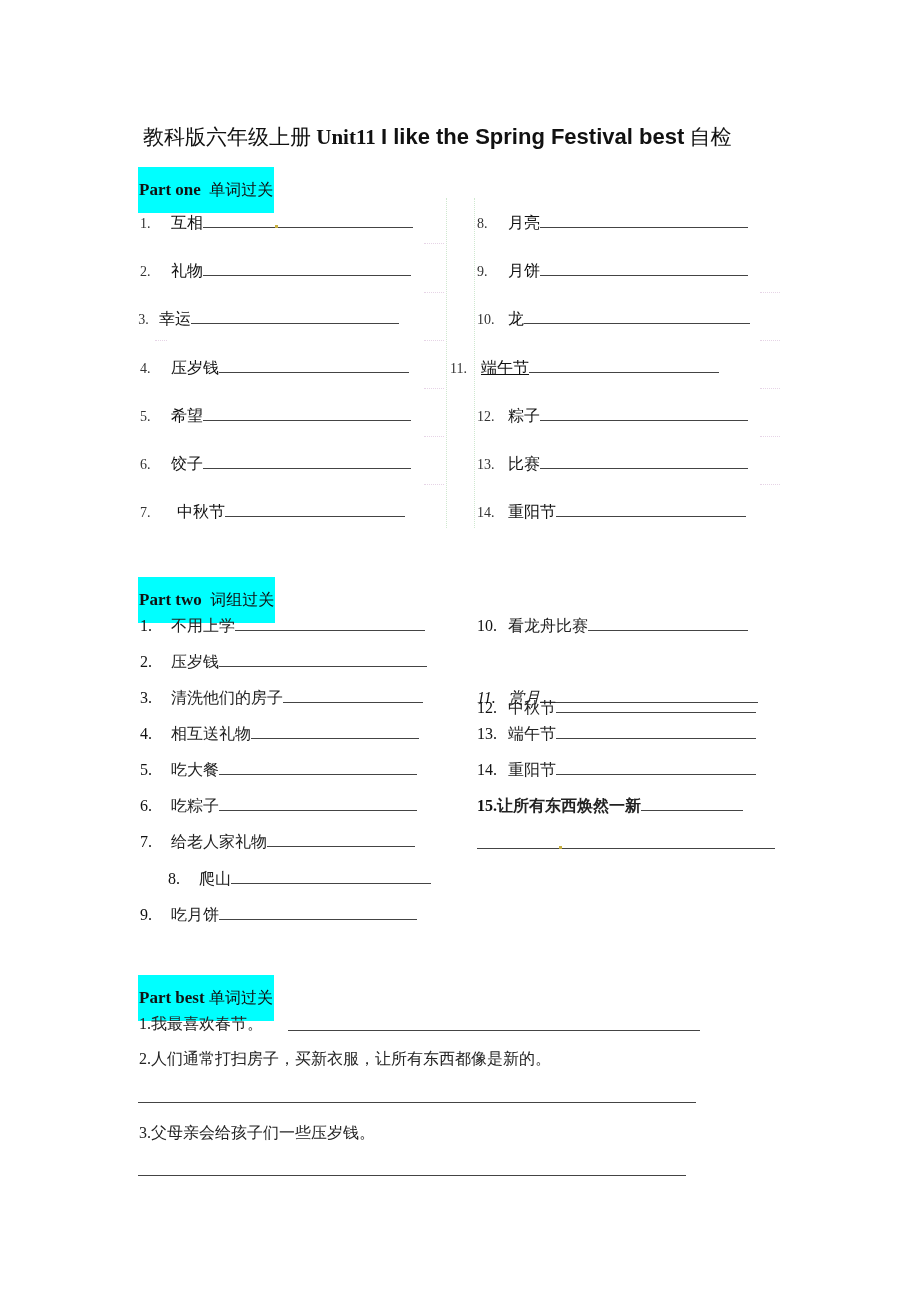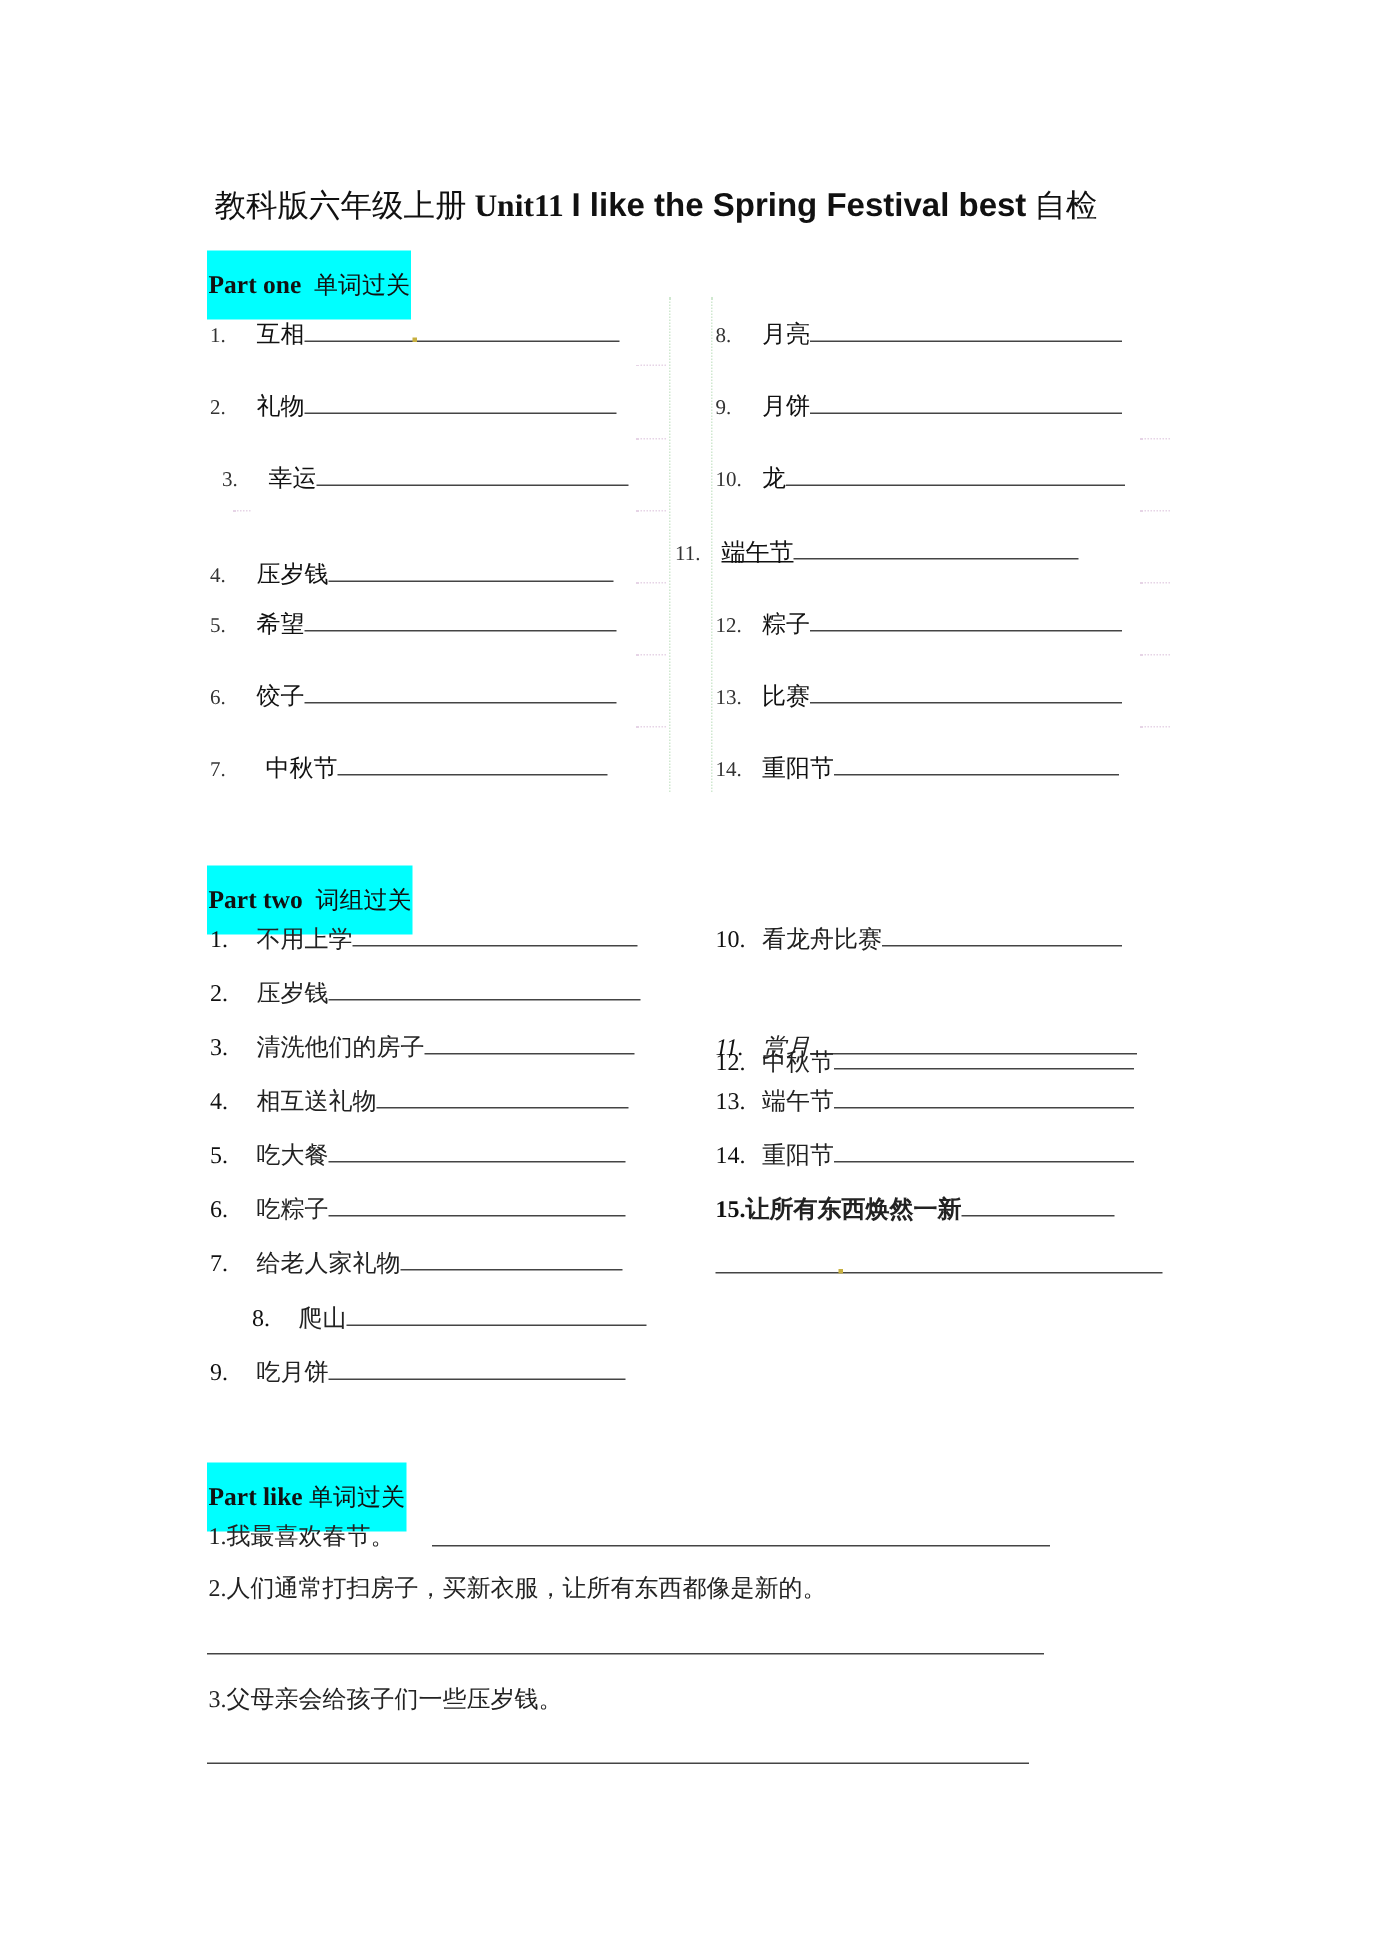--- a/index.html
+++ b/index.html
@@ -52,24 +52,24 @@
 <div class="hdot" style="left:760px; top:436px; width:20px;"></div>
 <div class="hdot" style="left:760px; top:484px; width:20px;"></div>
 
 <div class="abs row1" style="top:211px; left:140px;">
   <span class="num" style="display:inline-block;width:31px;">1.</span><span class="word">互相</span><span class="line" style="width:210px;"></span>
 </div>
 <div class="mark" style="left:275px; top:225px;"></div>
 <div class="abs row1" style="top:259px; left:140px;">
   <span class="num" style="display:inline-block;width:31px;">2.</span><span class="word">礼物</span><span class="line" style="width:208px;"></span>
 </div>
-<div class="abs row1" style="top:307px; left:148px;">
+<div class="abs row1" style="top:307px; left:128px;text-align:center;">
   <span class="num" style="display:inline-block;width:31px;">3.</span><span class="word">幸运</span><span class="line" style="width:208px;"></span>
 </div>
-<div class="abs row1" style="top:356px; left:140px;margin-top:15px;">
+<div class="abs row1" style="top:356px; left:140px;">
   <span class="num" style="display:inline-block;width:31px;">4.</span><span class="word">压岁钱</span><span class="line" style="width:190px;"></span>
 </div>
 <div class="abs row1" style="top:404px; left:140px;">
   <span class="num" style="display:inline-block;width:31px;">5.</span><span class="word">希望</span><span class="line" style="width:208px;"></span>
 </div>
 <div class="abs row1" style="top:452px; left:140px;">
   <span class="num" style="display:inline-block;width:31px;">6.</span><span class="word">饺子</span><span class="line" style="width:208px;"></span>
 </div>
 <div class="abs row1" style="top:500px; left:140px;">
   <span class="num" style="display:inline-block;width:37px;">7.</span><span class="word">中秋节</span><span class="line" style="width:180px;"></span>
@@ -147,21 +147,21 @@
   <span class="num" style="display:inline-block;width:31px;">14.</span><span class="word">重阳节</span><span class="line" style="width:200px;"></span>
 </div>
 <div class="abs row1" style="top:794px; left:477px;font-weight:bold;">
   <span class="num">15.</span><span class="word">让所有东西焕然一新</span><span class="line" style="width:102px;"></span>
 </div>
 <div class="abs" style="top:848px; left:477px; width:298px; border-bottom:1px solid #444;"></div>
 <div class="mark" style="left:559px; top:846px;"></div>
 </div>
 
 <div class="abs part" style="top:975px; left:138px;">
-  <span class="lbl">Part like</span>
+  <span class="lbl">Part best</span>
   <span class="cn">单词过关</span>
 </div>
 
 <div class="abs row1 sent" style="top:1013px; left:139px;">
   <span class="n">1.</span><span>我最喜欢春节。</span>
 </div>
 <div class="abs" style="top:1030px; left:288px; width:412px; border-bottom:1px solid #444;"></div>
 
 <div class="abs row1 sent" style="top:1048px; left:139px;">
   <span class="n">2.</span><span>人们通常打扫房子，买新衣服，让所有东西都像是新的。</span>

